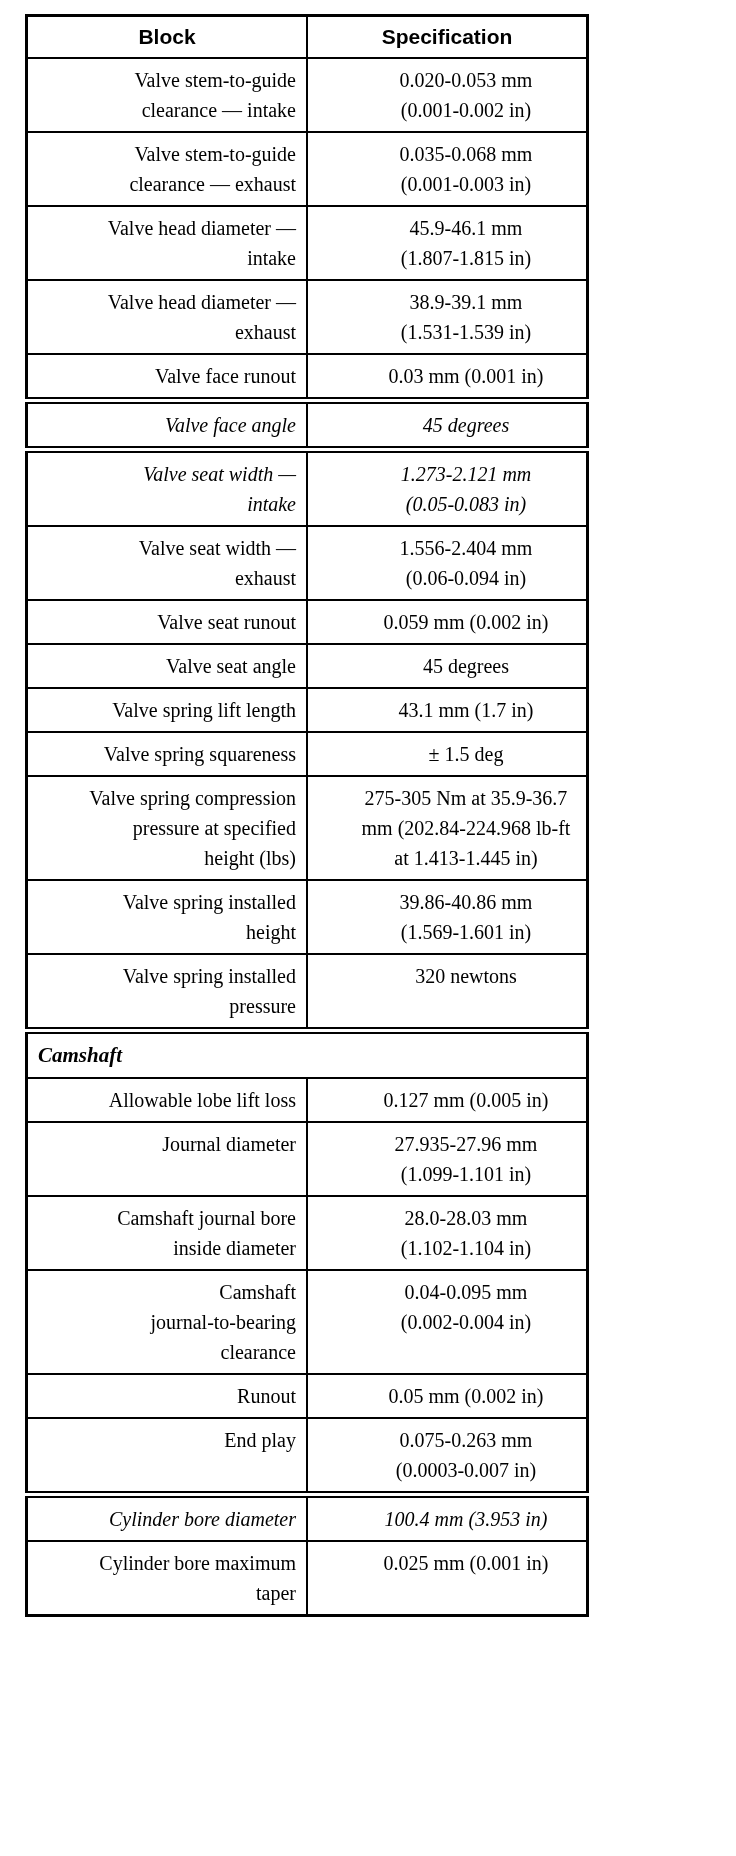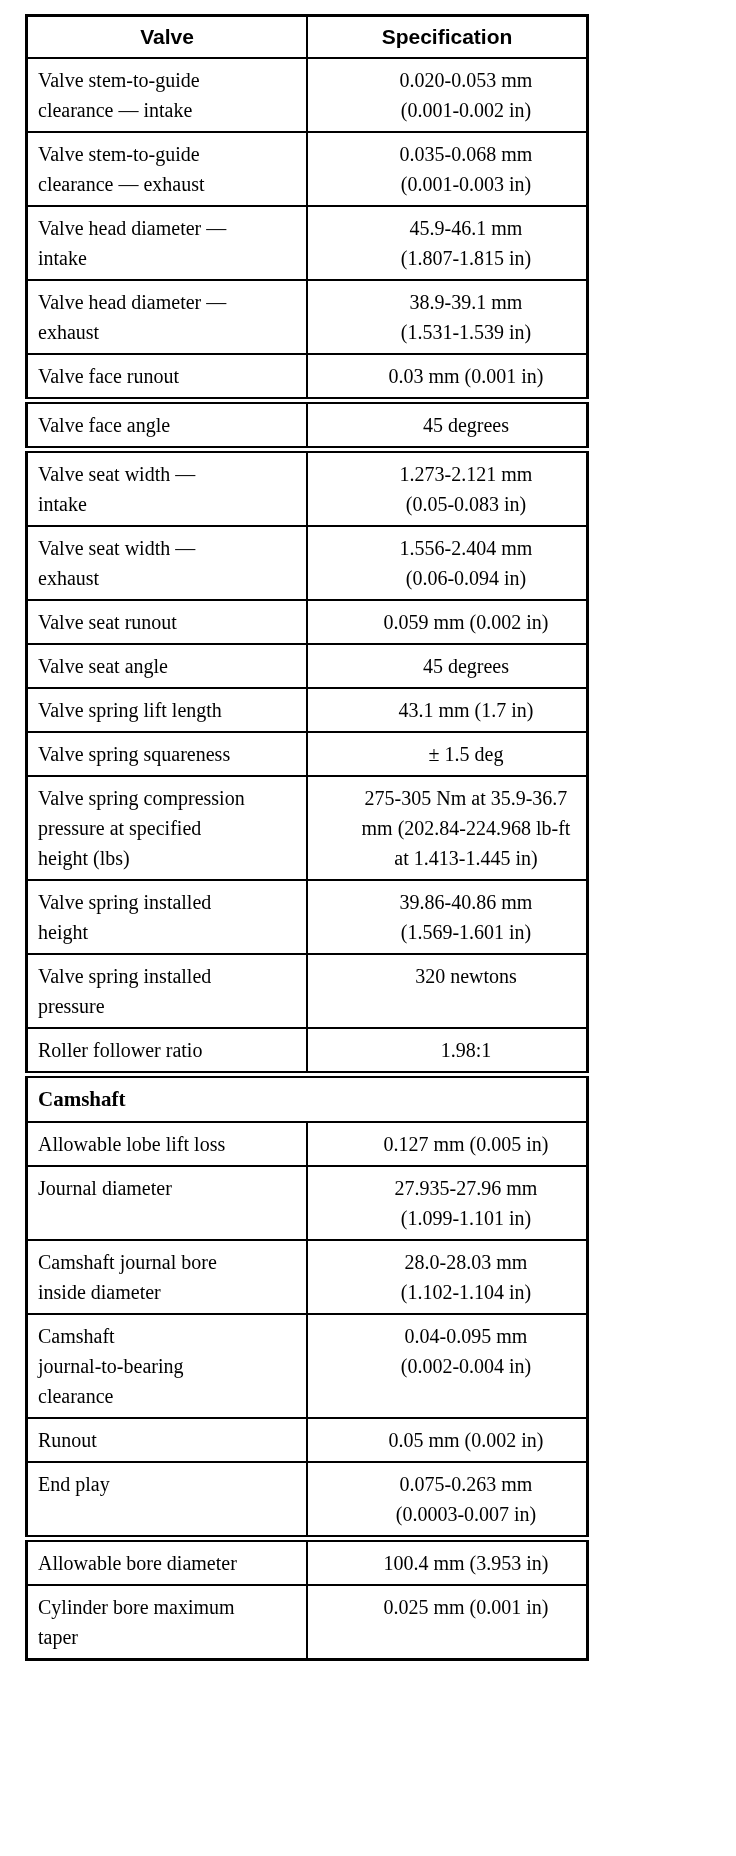--- a/index.html
+++ b/index.html
@@ -31,50 +31,51 @@
   }
   .spec-table th {
     font-family: "Liberation Sans", "DejaVu Sans", sans-serif;
     font-size: 21px;
     font-weight: bold;
     text-align: center;
     vertical-align: middle;
     padding: 4px 10px;
   }
   td.item-cell {
-    text-align: left;
+    text-align: right;
     white-space: pre-line;
   }
   td.spec-cell {
     text-align: center;
     white-space: pre-line;
     padding-left: 48px;
   }
   td.section-cell {
     font-weight: bold;
     text-align: left;
     font-size: 21px;
   }
   tr.divider-top > td,
   tr.divider-top > th {
     border-top: 7px double #000;
+    font-style: italic;
   }
 </style>
 </head>
 <body>
 
 <main>
   <table class="spec-table">
     <colgroup>
       <col style="width:50%">
       <col style="width:50%">
     </colgroup>
     <thead>
       <tr>
-        <th>Valve</th>
+        <th>Block</th>
         <th>Specification</th>
       </tr>
     </thead>
     <tbody id="table-body">
         <tr>
           <td class="item-cell">Valve stem-to-guide
 clearance — intake</td>
           <td class="spec-cell">0.020-0.053 mm
 (0.001-0.002 in)</td>
         </tr>
@@ -144,24 +145,20 @@
           <td class="item-cell">Valve spring installed
 height</td>
           <td class="spec-cell">39.86-40.86 mm
 (1.569-1.601 in)</td>
         </tr>
         <tr>
           <td class="item-cell">Valve spring installed
 pressure</td>
           <td class="spec-cell">320 newtons</td>
         </tr>
-        <tr>
-          <td class="item-cell">Roller follower ratio</td>
-          <td class="spec-cell">1.98:1</td>
-        </tr>
         <tr class="divider-top">
           <td colspan="2" class="section-cell">Camshaft</td>
         </tr>
         <tr>
           <td class="item-cell">Allowable lobe lift loss</td>
           <td class="spec-cell">0.127 mm (0.005 in)</td>
         </tr>
         <tr>
           <td class="item-cell">Journal diameter</td>
           <td class="spec-cell">27.935-27.96 mm
@@ -183,21 +180,21 @@
         <tr>
           <td class="item-cell">Runout</td>
           <td class="spec-cell">0.05 mm (0.002 in)</td>
         </tr>
         <tr>
           <td class="item-cell">End play</td>
           <td class="spec-cell">0.075-0.263 mm
 (0.0003-0.007 in)</td>
         </tr>
         <tr class="divider-top">
-          <td class="item-cell">Allowable bore diameter</td>
+          <td class="item-cell">Cylinder bore diameter</td>
           <td class="spec-cell">100.4 mm (3.953 in)</td>
         </tr>
         <tr>
           <td class="item-cell">Cylinder bore maximum
 taper</td>
           <td class="spec-cell">0.025 mm (0.001 in)</td>
         </tr>
       </tbody>
   </table>
 </main>

